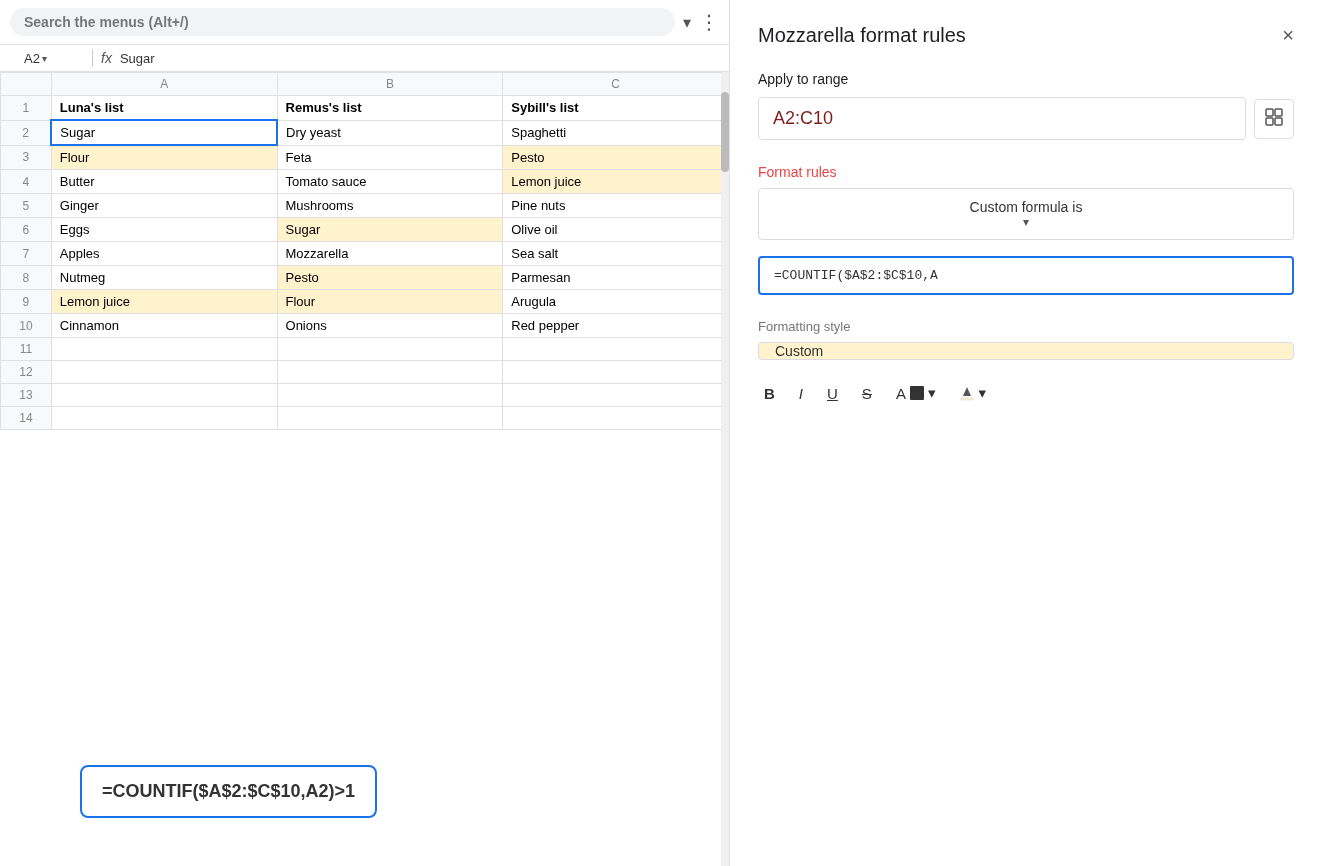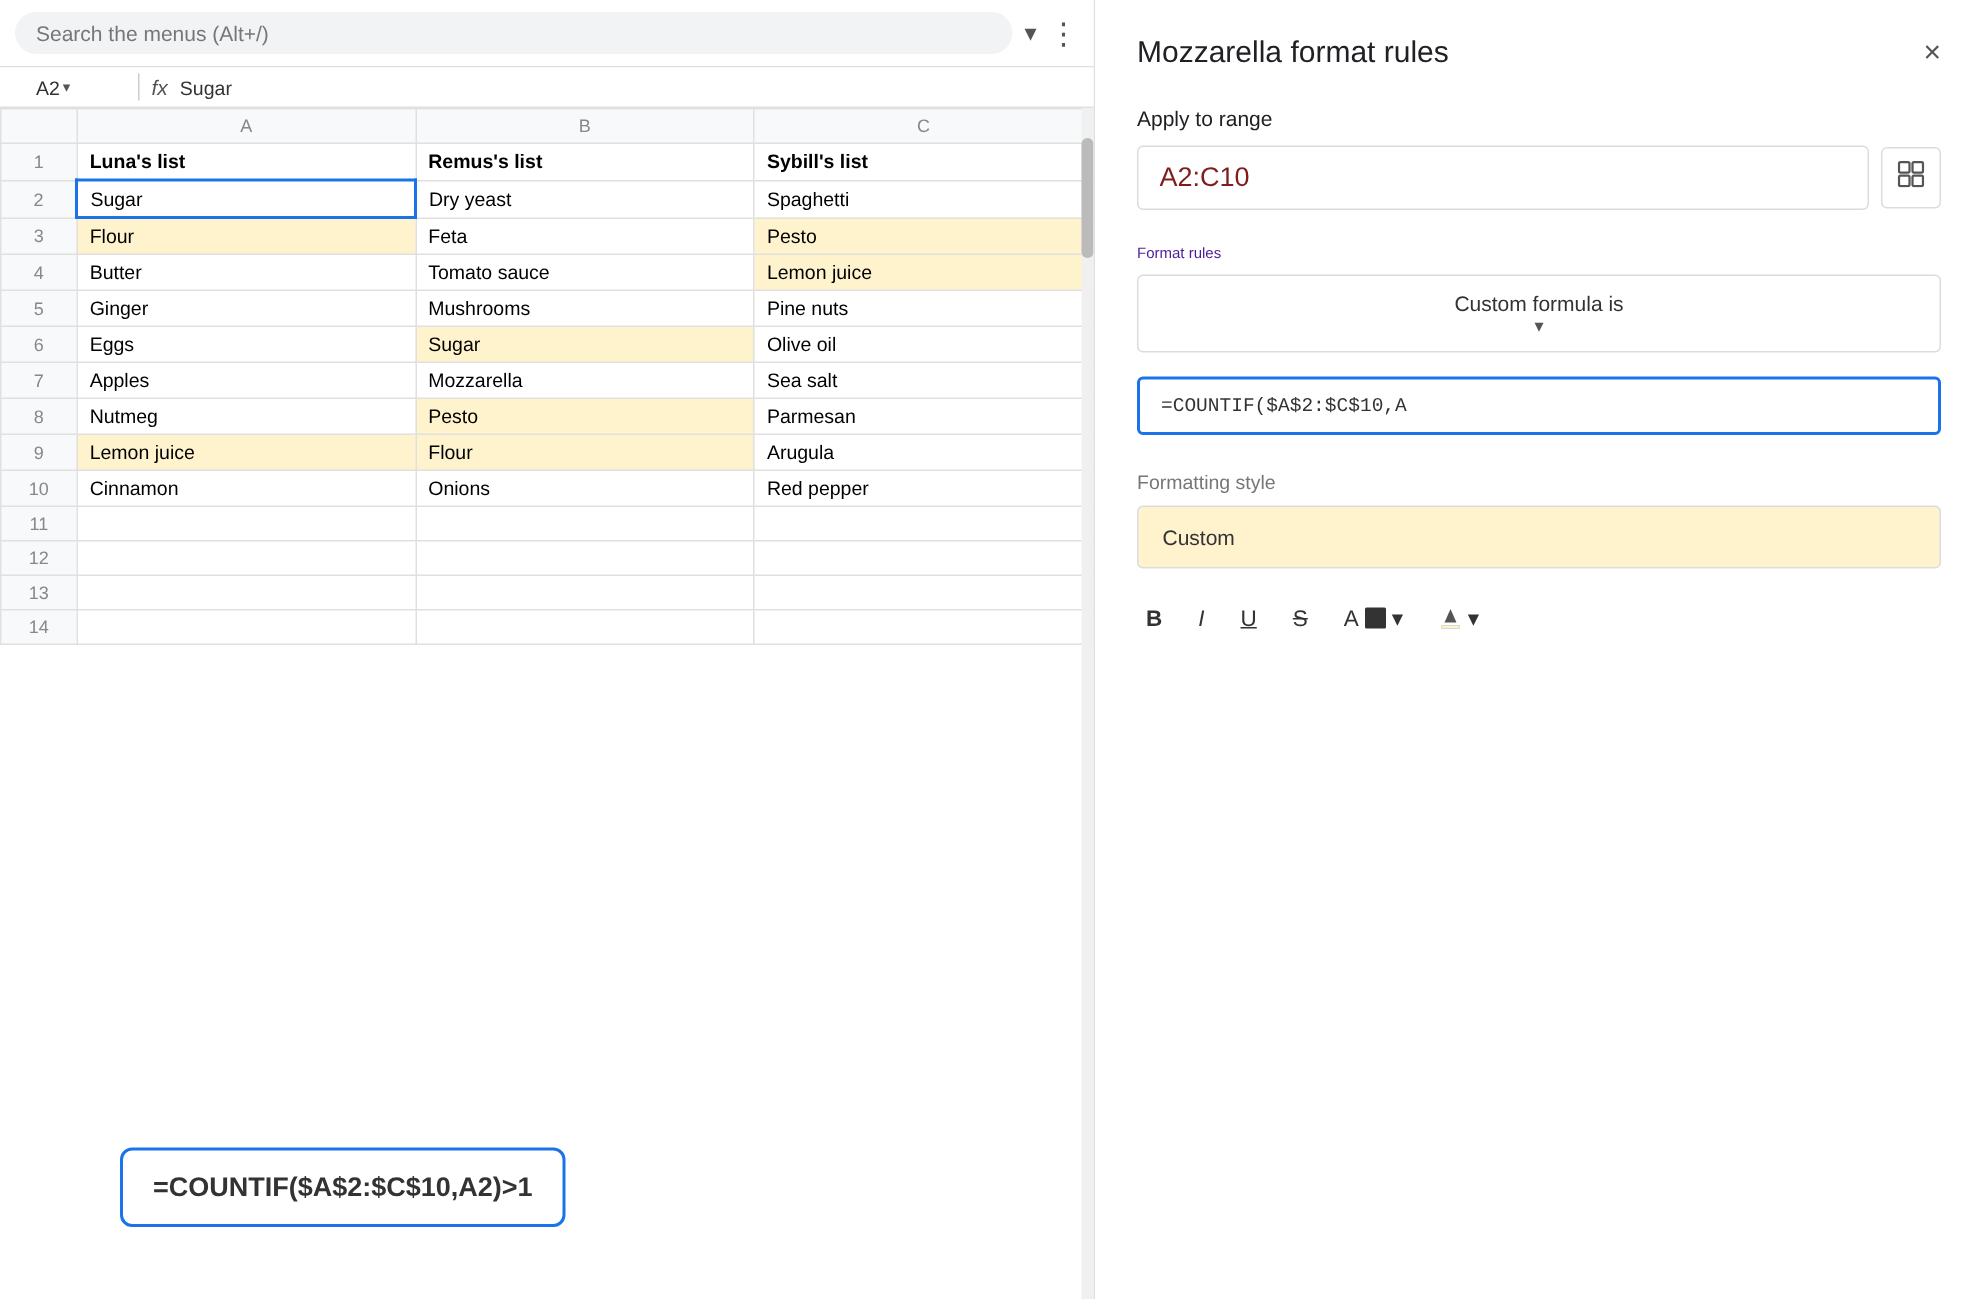--- a/index.html
+++ b/index.html
@@ -33,20 +33,21 @@
     .search-box {
       flex: 1;
       display: flex;
       align-items: center;
       background: #f1f3f4;
       border-radius: 20px;
       padding: 6px 14px;
       color: #777;
       font-size: 14px;
       gap: 8px;
+      font-weight: bold;
     }
     .search-box span {
       flex: 1;
     }
     .chevron-btn {
       background: none;
       border: none;
       cursor: pointer;
       font-size: 16px;
       color: #555;
@@ -241,23 +242,23 @@
     .grid-icon-btn {
       border: 1px solid #dadce0;
       border-radius: 4px;
       padding: 8px 10px;
       background: #fff;
       cursor: pointer;
       font-size: 16px;
       color: #555;
     }
     .format-rules-label {
-      font-size: 10px;
+      font-size: 14px;
       font-weight: 500;
-      color: #4c1d95;
+      color: #ef4444;
       margin-bottom: 8px;
     }
     .format-cells-if-label {
       font-size: 13px;
       color: #777;
       margin-bottom: 8px;
     }
     .dropdown-select {
       width: 100%;
       border: 1px solid #dadce0;
@@ -290,21 +291,21 @@
     }
     .formatting-style-label {
       font-size: 13px;
       color: #777;
       margin-bottom: 8px;
     }
     .style-preview-box {
       border: 1px solid #dadce0;
       border-radius: 4px;
       background: #fef3cd;
-      padding: 12px 16px;
+      padding: 0 16px;
       font-size: 14px;
       color: #333;
       margin-bottom: 12px;
     }
     .formatting-toolbar {
       display: flex;
       align-items: center;
       gap: 12px;
       padding: 8px 0;
     }

